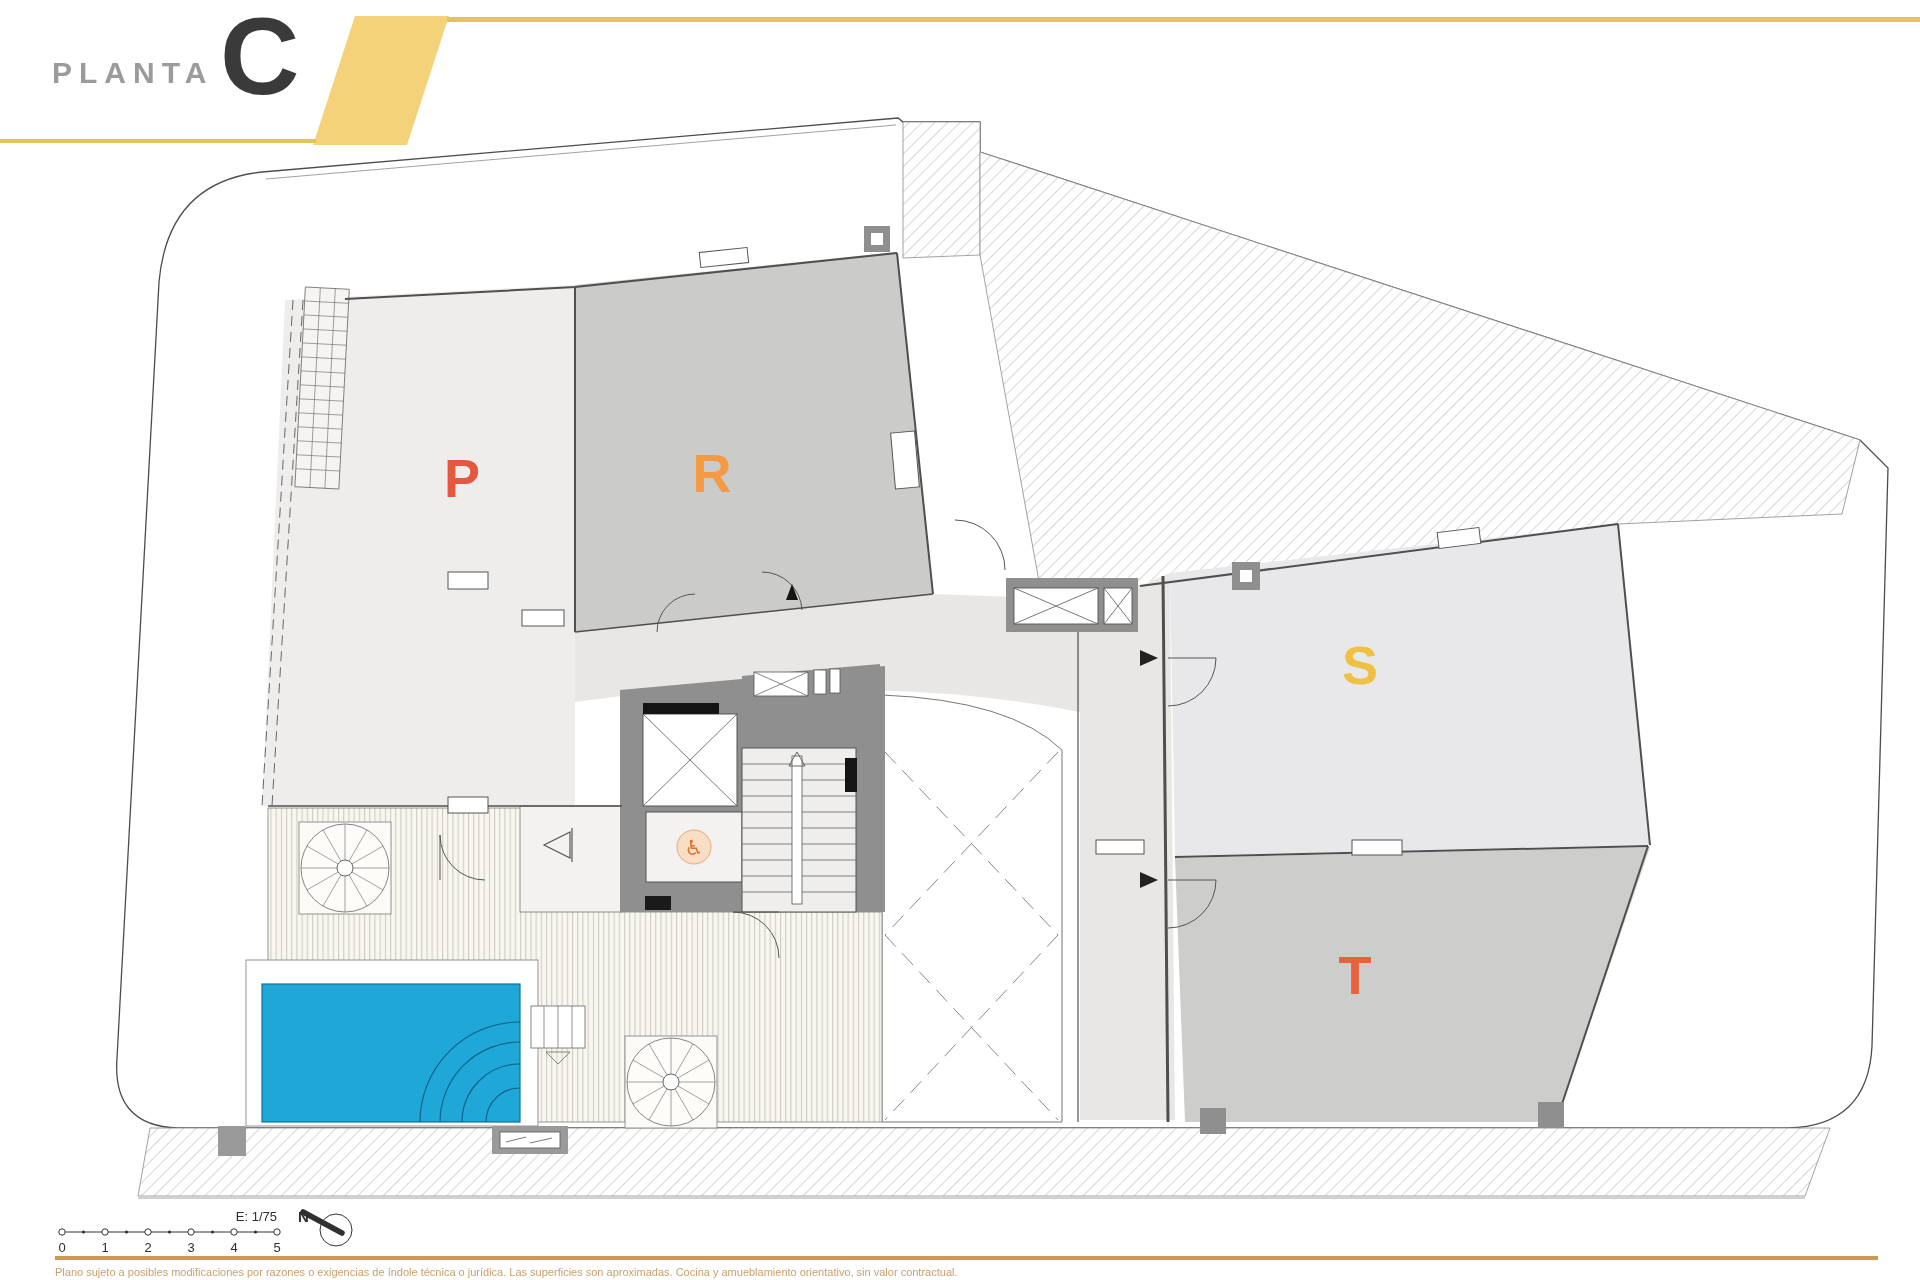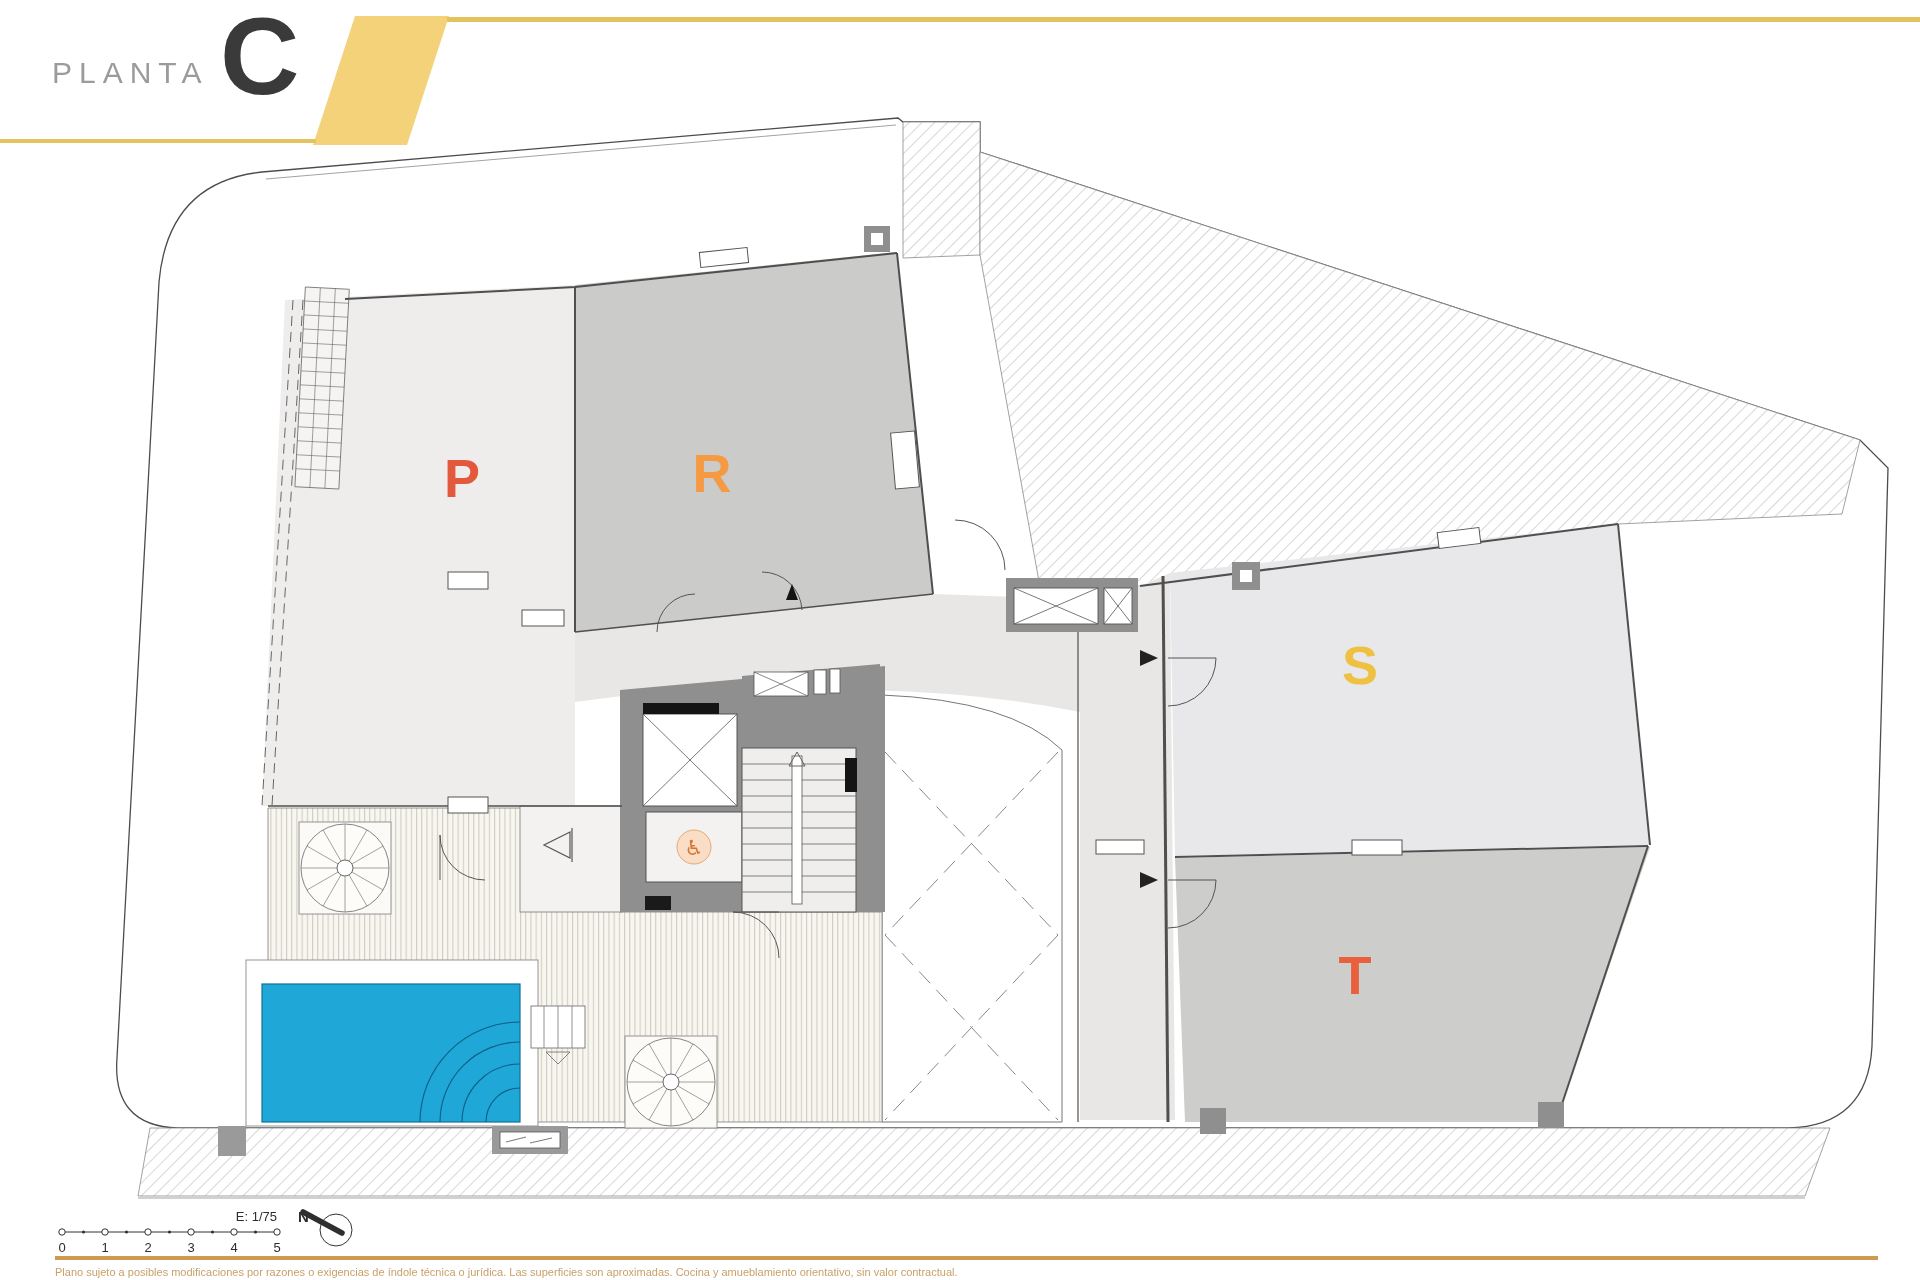--- a/index.html
+++ b/index.html
@@ -1,19 +1,19 @@
 <!DOCTYPE html>
 <html><head>
 <meta charset="utf-8">
 <style>
   html,body{margin:0;padding:0;background:#ffffff;}
   #stage{position:relative;width:1920px;height:1280px;overflow:hidden;background:#fff;
          font-family:"Liberation Sans","DejaVu Sans",sans-serif;}
   
-  .hdr-title{position:absolute;left:52px;top:56px;font-size:30px;font-weight:normal;
+  .hdr-title{position:absolute;left:52px;top:56px;font-size:30px;font-weight:bold;
              letter-spacing:7px;color:#9b9b9b;}
   .hdr-letter{position:absolute;left:220px;top:6px;font-size:110px;font-weight:bold;
               color:#3a3a3a;line-height:0.9;}
   .hdr-para{position:absolute;left:313px;top:16px;width:136px;height:129px;
             background:#f3d27a;
             clip-path:polygon(42px 0,136px 0,94px 129px,0 129px);}
   .hdr-line-top{position:absolute;left:447px;top:17px;width:1473px;height:5px;background:#e4c25c;}
   .hdr-line-left{position:absolute;left:0px;top:139px;width:316px;height:4px;background:#e4c25c;}
   
   #plan{position:absolute;left:0;top:0;}

